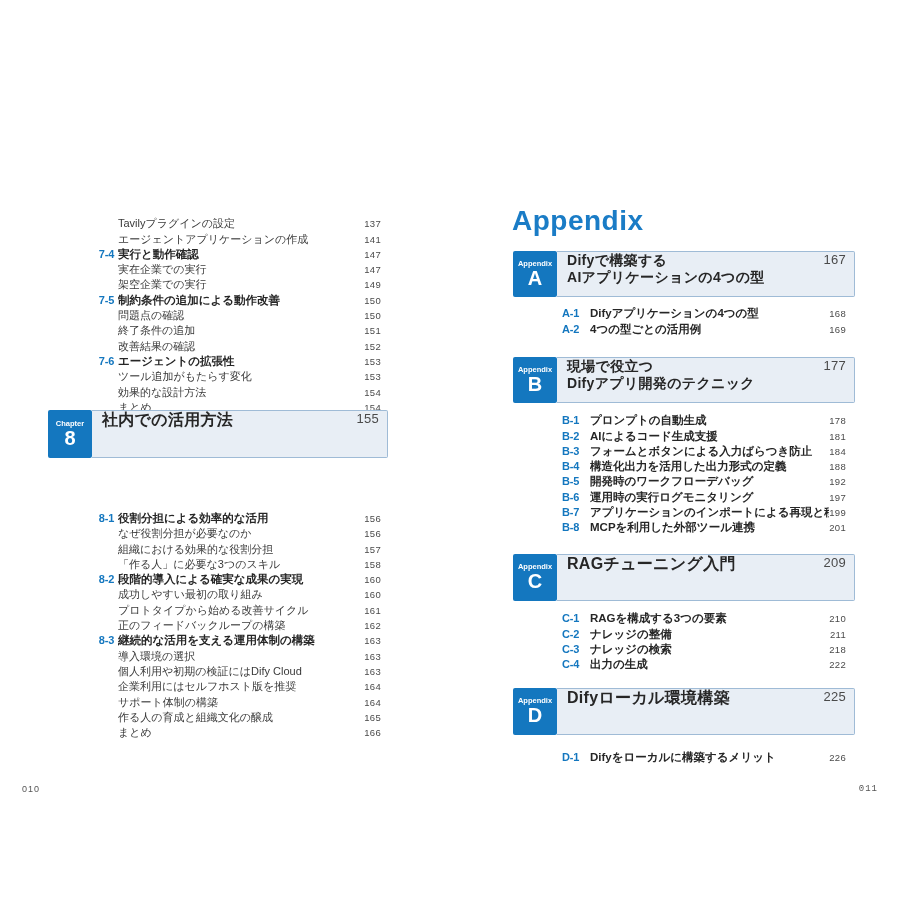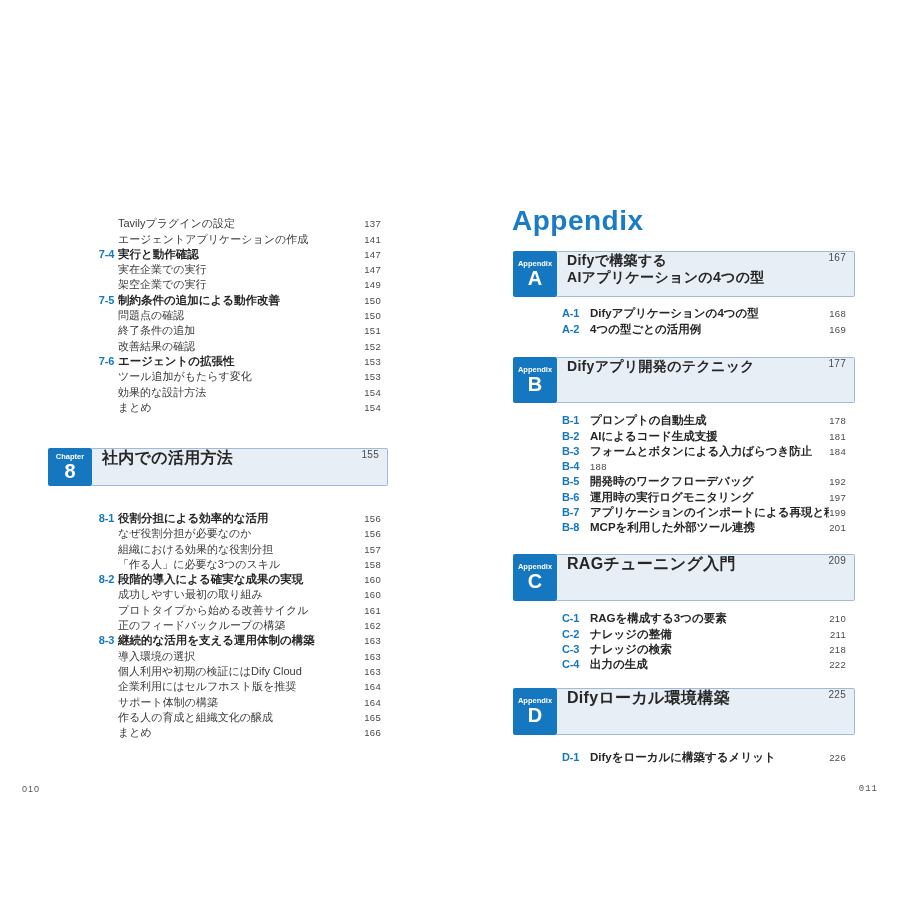--- a/index.html
+++ b/index.html
@@ -39,21 +39,21 @@
     z-index:2;
   }
   .badge .blabel{font-size:7.5px;font-weight:bold;line-height:8px;}
   .badge .bletter{font-size:20px;font-weight:bold;line-height:21px;}
   .boxbody{
     flex:1;background:var(--box-fill);border:1px solid var(--box-border);border-left:none;
     display:flex;align-items:flex-start;padding:0 8px 16px 10px;border-radius:0 2px 2px 0;
   }
   .boxtitle{flex:1;font-weight:bold;color:var(--title);font-size:14px;line-height:17px;letter-spacing:0.3px;}
   .tocbox.single .boxtitle{font-size:16px;line-height:18px;}
-  .boxpage{flex:none;font-size:10px;color:#4a4a4a;letter-spacing:0.3px;}
+  .boxpage{flex:none;font-size:13px;color:#4a4a4a;letter-spacing:0.3px;}
 
   
   .appendix-heading{
     position:absolute;left:512px;top:164px;font-size:28px;font-weight:bold;
     color:#1a7cc6;letter-spacing:0.5px;
   }
   .folio{position:absolute;font-size:9px;color:#555;letter-spacing:1px;}
   .folio.left{left:22px;top:743px;}
   .folio.right{right:22px;top:743px;font-family:Liberation Mono, monospace;}
 </style>
@@ -124,21 +124,21 @@
         <span class="toc-title">効果的な設計方法</span>
         <span class="toc-page">154</span>
       </div>
       <div class="toc-row">
         <span class="toc-num"></span>
         <span class="toc-title">まとめ</span>
         <span class="toc-page">154</span>
       </div>
     </div>
 
-  <div class="tocbox single" style="left:48px;top:407px;width:340px;height:38px">
+  <div class="tocbox single" style="left:48px;top:369px;width:340px;height:48px">
     <div class="badge">
       <span class="blabel">Chapter</span>
       <span class="bletter">8</span>
     </div>
     <div class="boxbody">
       <div class="boxtitle">社内での活用方法</div>
       <span class="boxpage">155</span>
     </div>
   </div>
 
@@ -250,20 +250,21 @@
       </div>
     </div>
 
   <div class="tocbox" style="left:513px;top:316px;width:342px;height:46px">
     <div class="badge">
       <span class="blabel">Appendix</span>
       <span class="bletter">B</span>
     </div>
     <div class="boxbody">
       <div class="boxtitle">
+        <div>現場で役立つ</div>
         <div>Difyアプリ開発のテクニック</div>
       </div>
       <span class="boxpage">177</span>
     </div>
   </div>
   <div class="toc-list right" style="top:372.3px">
 
   <div class="toc-row head">
         <span class="toc-num">B-1</span>
         <span class="toc-title">プロンプトの自動生成</span>
@@ -274,20 +275,21 @@
         <span class="toc-title">AIによるコード生成支援</span>
         <span class="toc-page">181</span>
       </div>
       <div class="toc-row head">
         <span class="toc-num">B-3</span>
         <span class="toc-title">フォームとボタンによる入力ばらつき防止</span>
         <span class="toc-page">184</span>
       </div>
       <div class="toc-row head">
         <span class="toc-num">B-4</span>
+        <span class="toc-title">構造化出力を活用した出力形式の定義</span>
         <span class="toc-page">188</span>
       </div>
       <div class="toc-row head">
         <span class="toc-num">B-5</span>
         <span class="toc-title">開発時のワークフローデバッグ</span>
         <span class="toc-page">192</span>
       </div>
       <div class="toc-row head">
         <span class="toc-num">B-6</span>
         <span class="toc-title">運用時の実行ログモニタリング</span>

